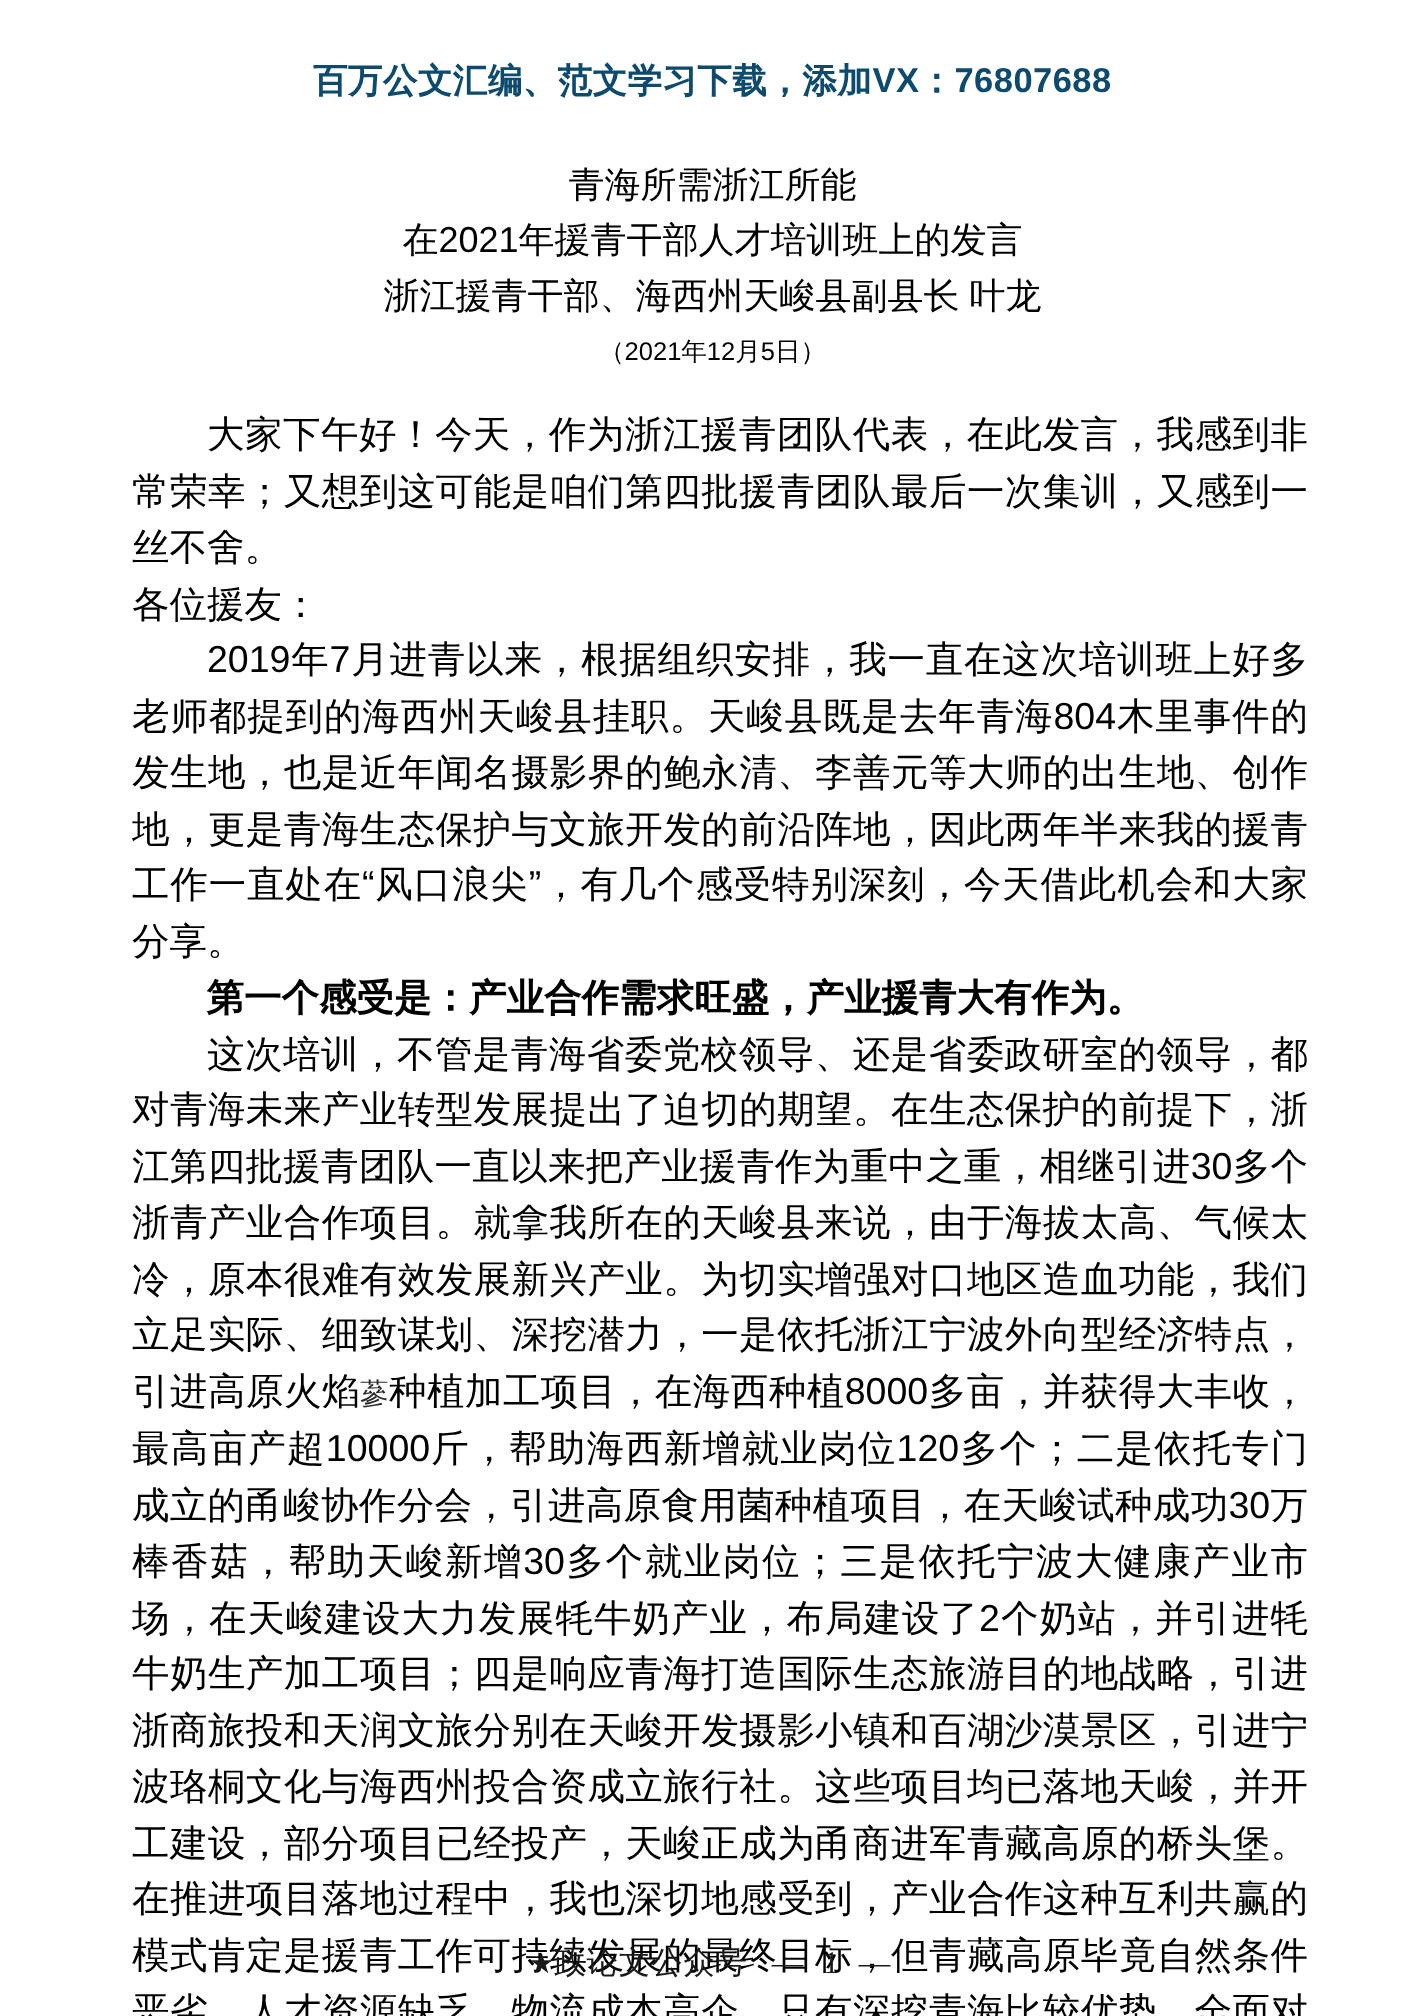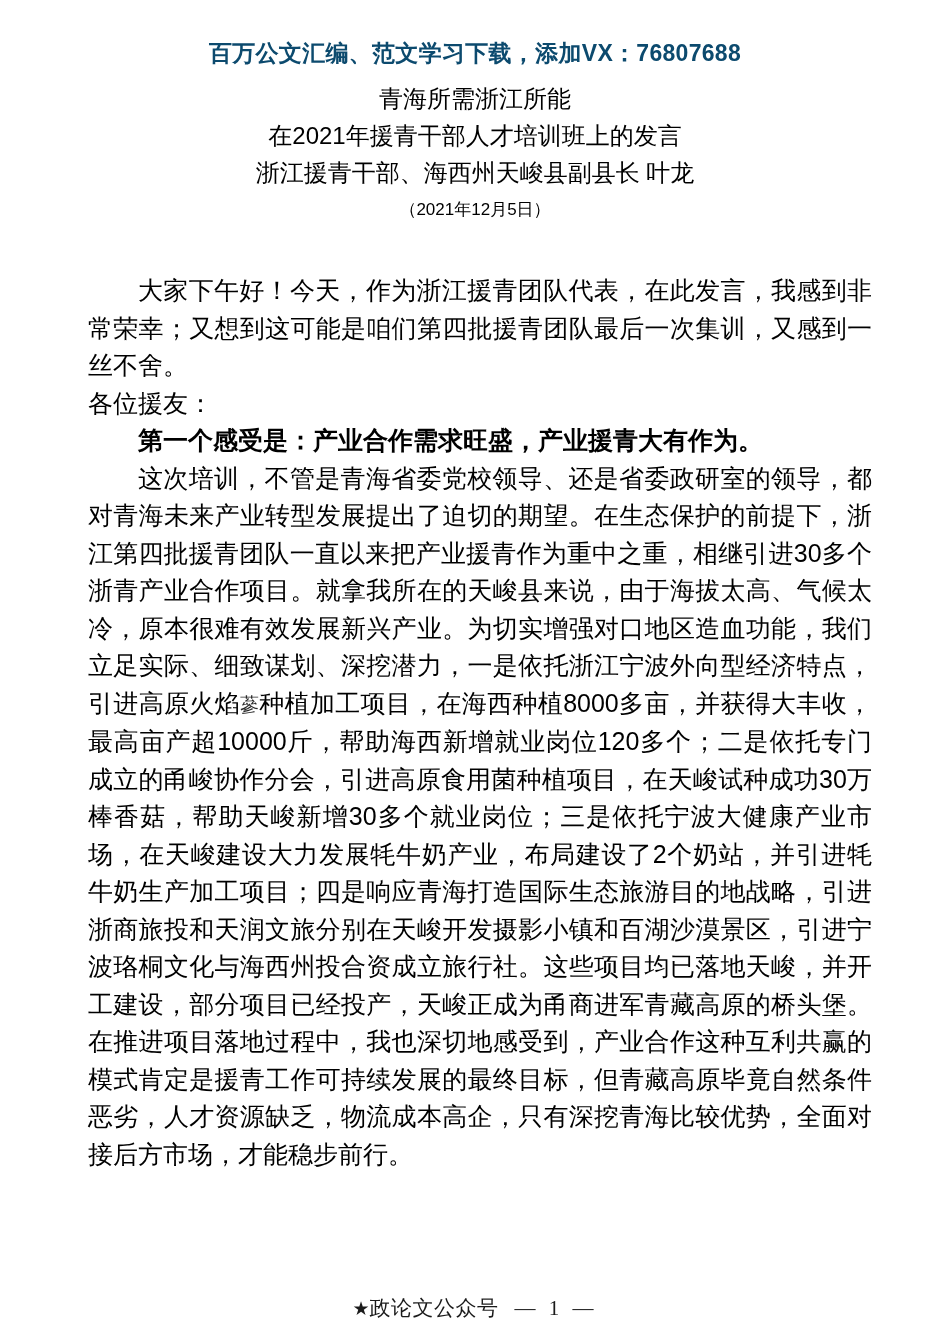--- a/index.html
+++ b/index.html
@@ -33,21 +33,21 @@
     color: #0c4a6e;
     font-size: 23px;
     font-weight: bold;
     letter-spacing: 0.3px;
     white-space: nowrap;
   }
 
   
   .title-block {
     position: absolute;
-    top: 80px;
+    top: 105px;
     left: 0;
     width: 950px;
     text-align: center;
   }
   .title-line {
     font-size: 24px;
     line-height: 37px;
     font-weight: normal;
     color: #000;
     white-space: nowrap;
@@ -123,20 +123,21 @@
     <div class="title-line t3">浙江援青干部、海西州天峻县副县长  叶龙</div>
     <div class="title-line t4">（2021年12月5日）</div>
   </div>
 
   <div class="body-block">
 
     <p class="para indent">大家下午好！今天，作为浙江援青团队代表，在此发言，我感到非常荣幸；又想到这可能是咱们第四批援青团队最后一次集训，又感到一丝不舍。</p>
 
     <p class="para salutation">各位援友：</p>
 
+    <p class="para indent">2019年7月进青以来，根据组织安排，我一直在这次培训班上好多老师都提到的海西州天峻县挂职。天峻县既是去年青海804木里事件的发生地，也是近年闻名摄影界的鲍永清、李善元等大师的出生地、创作地，更是青海生态保护与文旅开发的前沿阵地，因此两年半来我的援青工作一直处在“风口浪尖”，有几个感受特别深刻，今天借此机会和大家分享。</p>
 
     <p class="para bold">第一个感受是：产业合作需求旺盛，产业援青大有作为。</p>
 
     <p class="para indent"><span>这次培训，不管是青海省委党校领导、还是省委政研室的领导，都对青海未来产业转型发展提出了迫切的期望。在生态保护的前提下，浙江第四批援青团队一直以来把产业援青作为重中之重，相继引进30多个浙青产业合作项目。就拿我所在的天峻县来说，由于海拔太高、气候太冷，原本很难有效发展新兴产业。为切实增强对口地区造血功能，我们立足实际、细致谋划、深挖潜力，一是依托浙江宁波外向型经济特点，引进高原火焰</span><span class="alt-glyph">蔘</span><span>种植加工项目，在海西种植8000多亩，并获得大丰收，最高亩产超10000斤，帮助海西新增就业岗位120多个；二是依托专门成立的甬峻协作分会，引进高原食用菌种植项目，在天峻试种成功30万棒香菇，帮助天峻新增30多个就业岗位；三是依托宁波大健康产业市场，在天峻建设大力发展牦牛奶产业，布局建设了2个奶站，并引进牦牛奶生产加工项目；四是响应青海打造国际生态旅游目的地战略，引进浙商旅投和天润文旅分别在天峻开发摄影小镇和百湖沙漠景区，引进宁波珞桐文化与海西州投合资成立旅行社。这些项目均已落地天峻，并开工建设，部分项目已经投产，天峻正成为甬商进军青藏高原的桥头堡。在推进项目落地过程中，我也深切地感受到，产业合作这种互利共赢的模式肯定是援青工作可持续发展的最终目标，但青藏高原毕竟自然条件恶劣，人才资源缺乏，物流成本高企，只有深挖青海比较优势，全面对接后方市场，才能稳步前行。</span></p>
 
   </div>
 
   <div class="footer">
     <span class="star">★</span><span class="brand">政论文公众号</span><span class="pager">— 1 —</span>
   </div>

